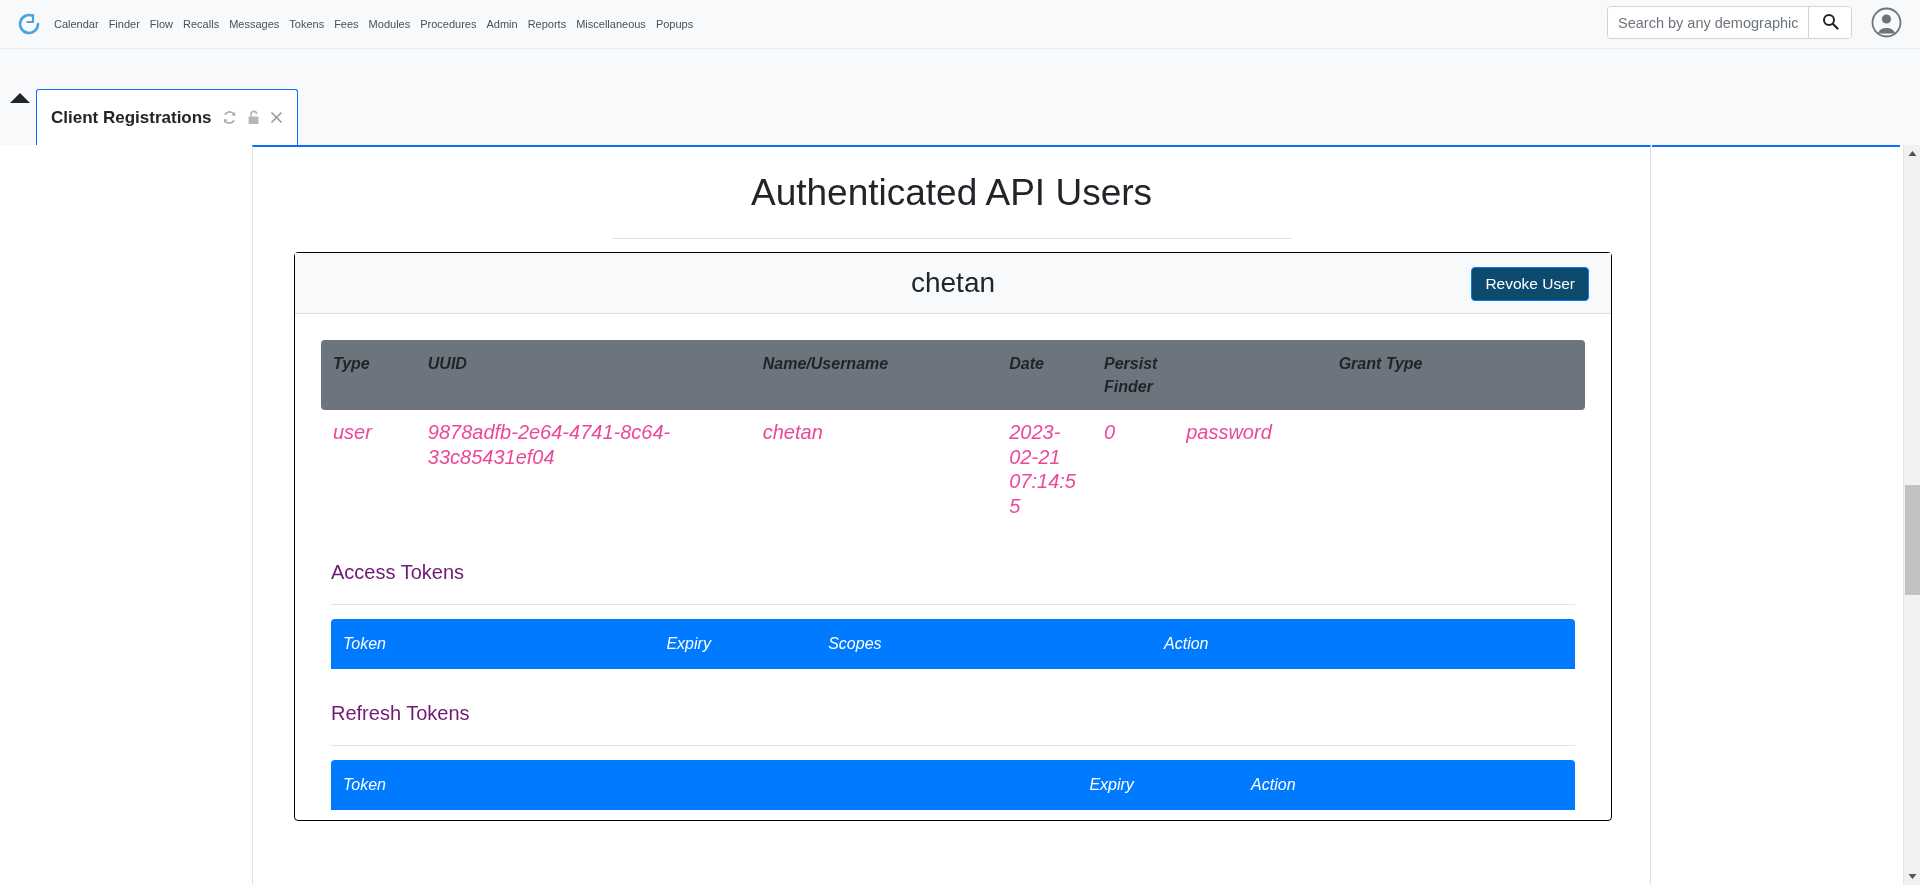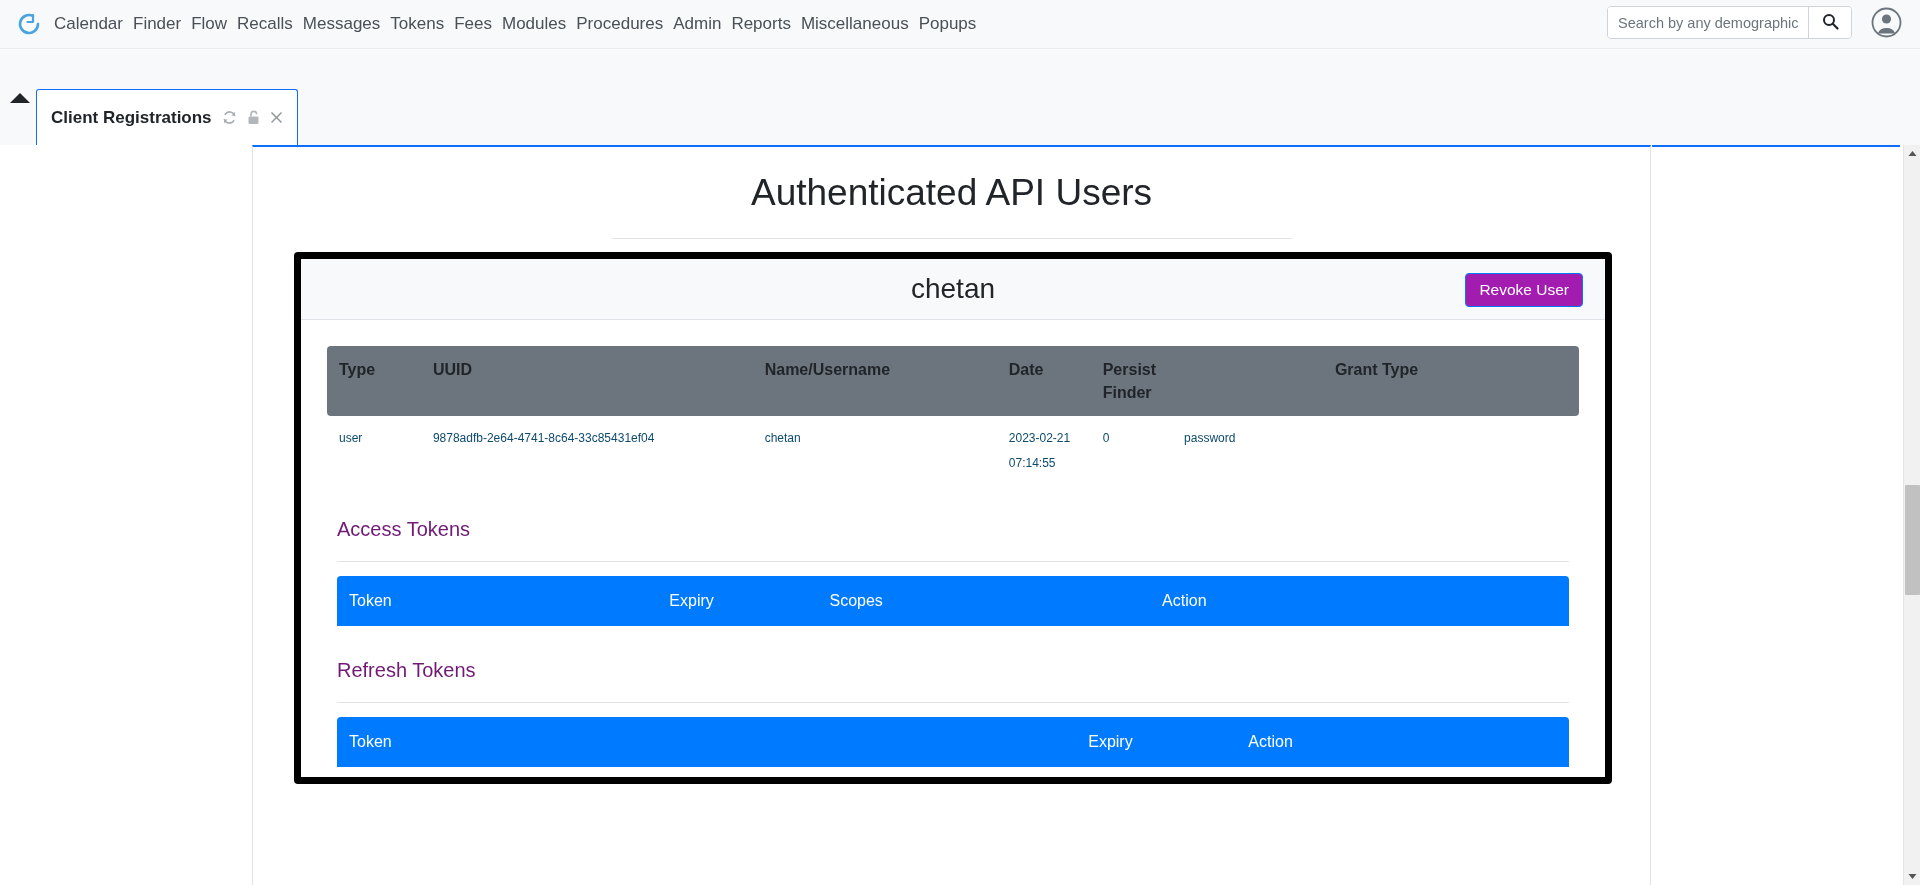--- a/index.html
+++ b/index.html
@@ -19,21 +19,21 @@
     border-bottom: 1px solid #e9ecef;
     display: flex; align-items: center;
   }
   .brand-logo {
     margin-left: 16px; margin-right: 12px;
     width: 26px; height: 26px;
     display: flex; align-items: center; justify-content: center;
   }
   .nav-items {
     display: flex; align-items: center; gap: 10px;
-    font-size: 17px; color: #495057;
+    font-size: 11px; color: #495057;
   }
   .nav-item { cursor: pointer; white-space: nowrap; line-height: 20px; }
 
   .nav-right {
     position: absolute; right: 18px; top: 6px;
     display: flex; align-items: center; gap: 18px;
   }
   .search-wrap {
     display: flex; align-items: stretch;
     height: 33px;
@@ -141,70 +141,71 @@
     width: 680px; margin: 22px auto 0;
     border: none; border-top: 1px solid #e3e3e3;
   }
 
   
   .card {
     position: absolute;
     top: 105px; left: 41px;
     width: 1318px;
     background: #ffffff;
-    border: 7px solid #000000;
+    border: 1px solid #000000;
     border-radius: 4px;
   }
   .card-header {
     background: #f8f9fa;
     border-bottom: 1px solid #dee2e6;
     height: 61px;
     position: relative;
     display: flex; align-items: center; justify-content: center;
   }
   .card-header-title {
     font-size: 28px; color: #212529; font-weight: normal;
     margin: 0; line-height: 34px;
   }
   .revoke-btn {
     position: absolute; right: 22px; top: 14px;
-    background: #a21caf;
+    background: #0c4a6e;
     color: #ffffff;
     border: 1px solid #007bff;
     border-radius: 4px;
     font-size: 15.5px;
     font-family: "Liberation Sans", sans-serif;
     padding: 7px 13px;
     cursor: pointer;
     line-height: 18px;
   }
   .card-body { padding: 26px 26px 10px; }
 
   
   table.tbl {
     width: 100%;
     border-collapse: separate;
     border-spacing: 0;
     table-layout: fixed;
+    font-style: italic;
   }
   .thead-gray th {
     background: #6c757d;
     color: #212529;
     font-size: 16px;
     font-weight: bold;
     text-align: left;
     padding: 12px 10px 12px 12px;
     vertical-align: top;
     line-height: 23px;
   }
   .thead-gray th:first-child { border-top-left-radius: 4px; border-bottom-left-radius: 4px; }
   .thead-gray th:last-child  { border-top-right-radius: 4px; border-bottom-right-radius: 4px; text-align: center; }
   .tbl td {
-    font-size: 12px;
-    color: #0c4a6e;
+    font-size: 20px;
+    color: #ec4899;
     padding: 10px 10px 10px 12px;
     vertical-align: top;
     line-height: 24.5px;
     word-break: break-word;
   }
 
   
   .section-h {
     font-size: 20px;
     font-weight: normal;

